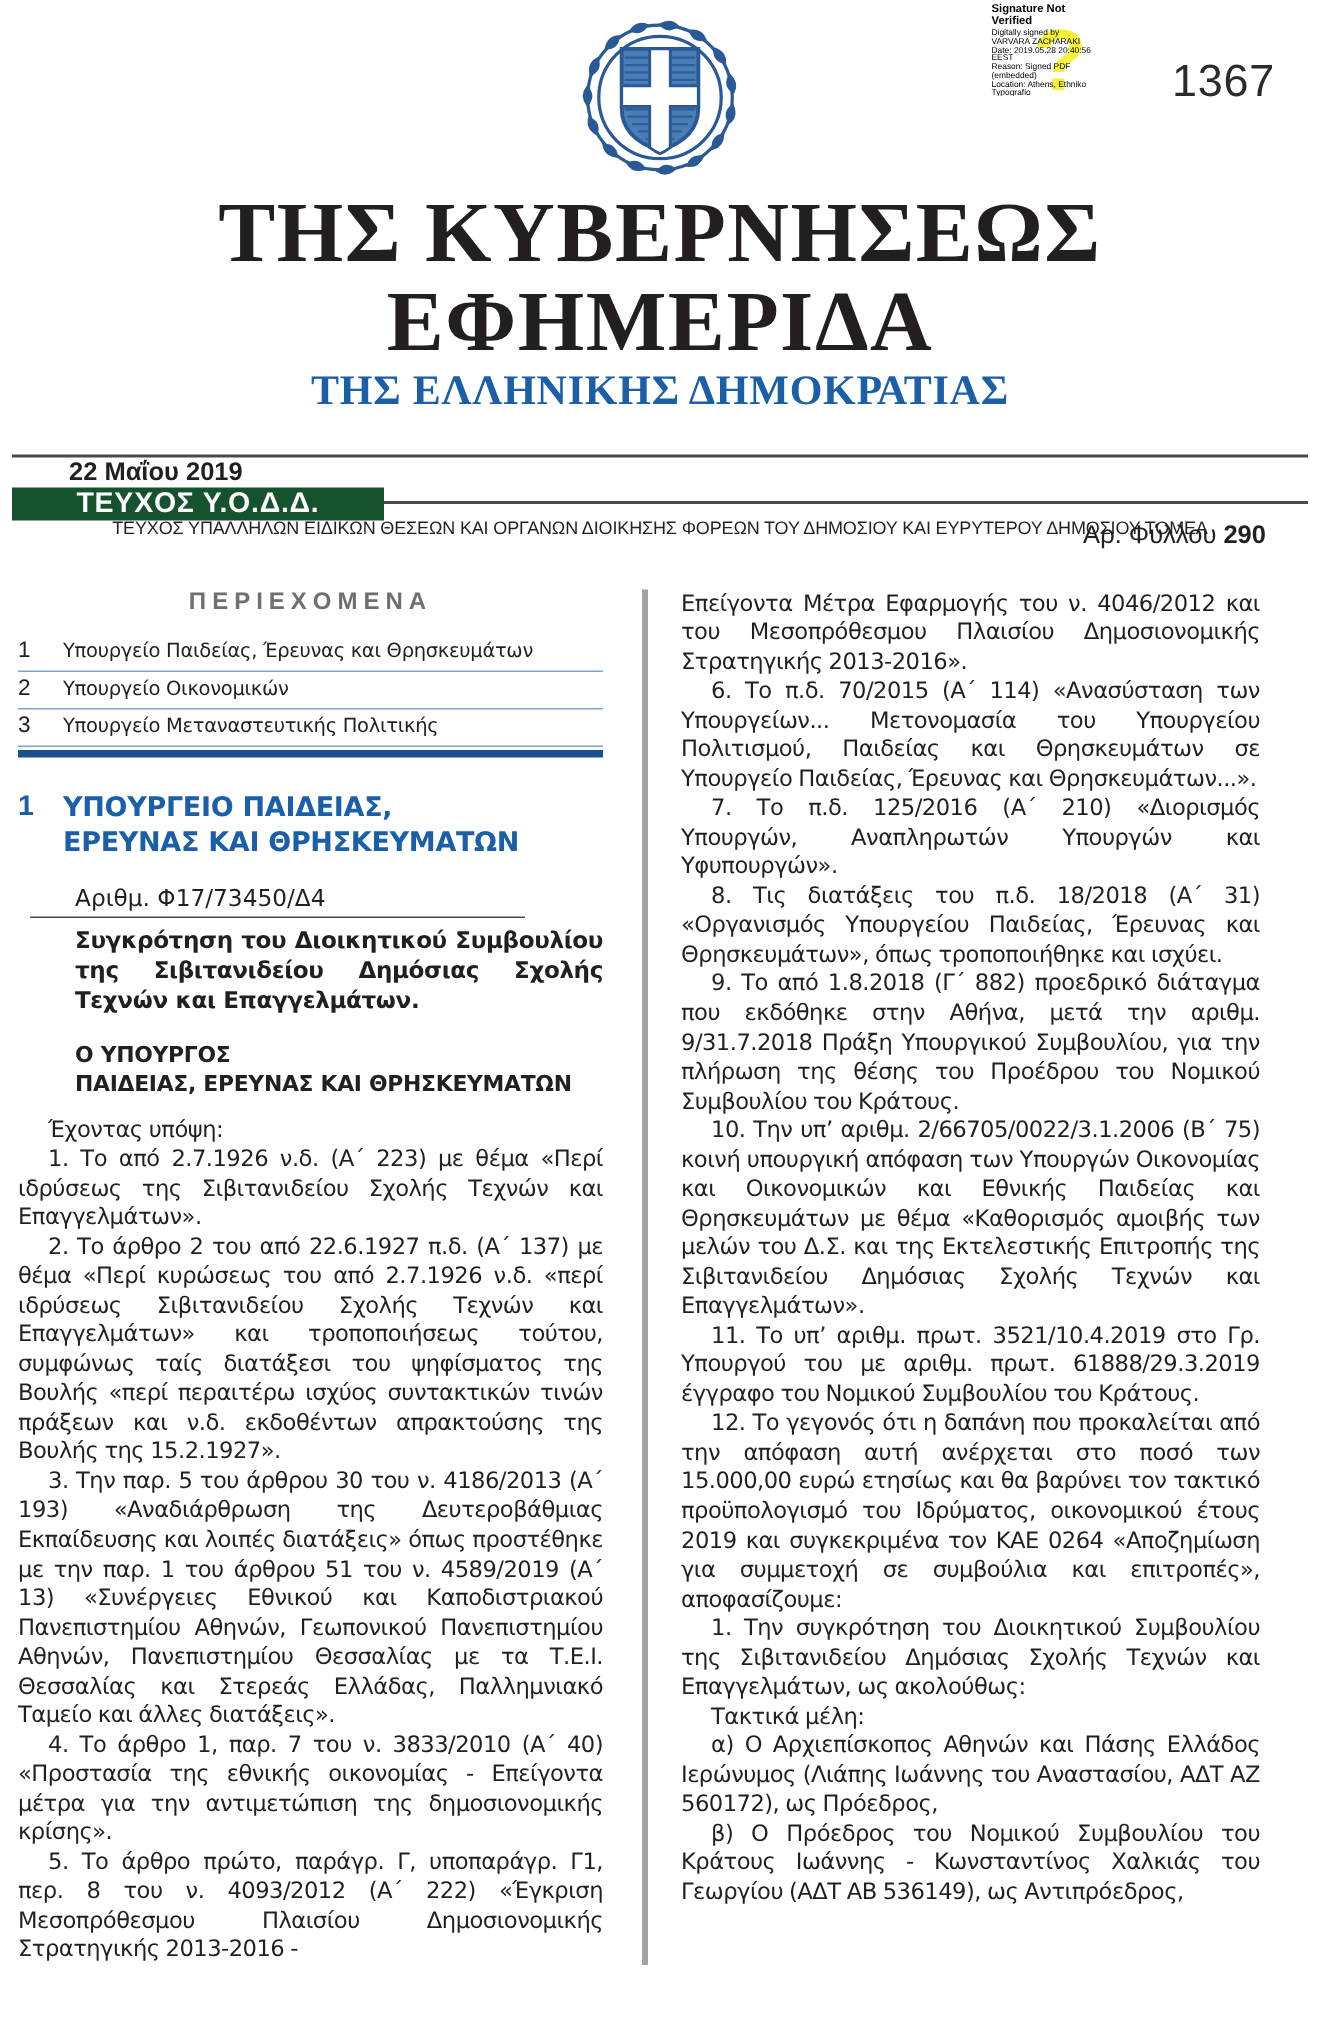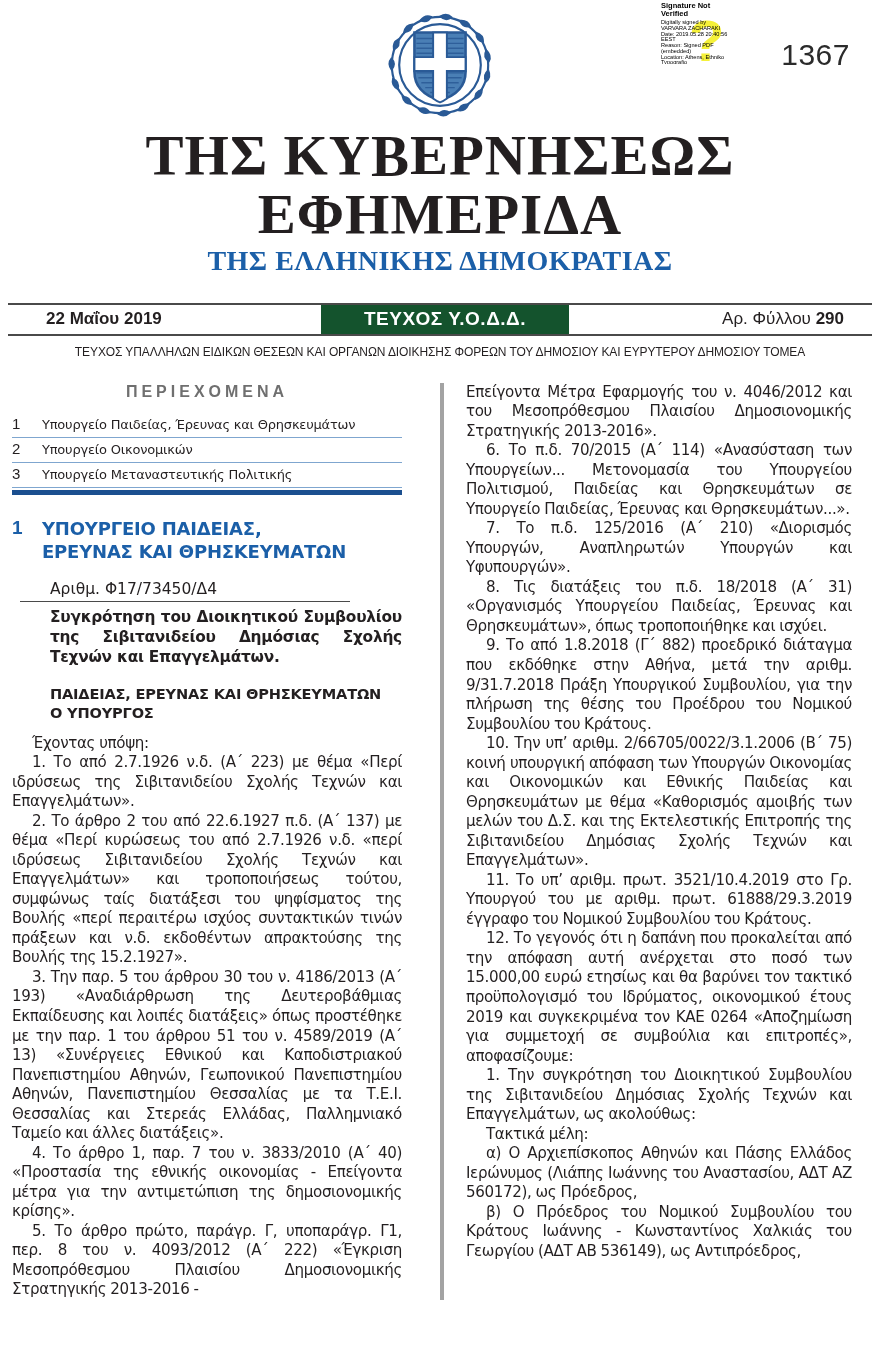--- a/index.html
+++ b/index.html
@@ -79,20 +79,21 @@
 
   
   .issue-bar {
     margin: 26px 8px 0 8px;
     border-top: 2px solid #4a4a4a;
     border-bottom: 2px solid #4a4a4a;
     height: 33px;
     display: flex;
     align-items: stretch;
     font-family: "Liberation Sans", sans-serif;
+    flex-direction: column;
   }
   .issue-date, .issue-no {
     flex: 1 1 0;
     display: flex;
     align-items: center;
     font-size: 17px;
     font-weight: bold;
     color: #231f20;
   }
   .issue-date { justify-content: flex-start; padding-left: 38px; }
@@ -116,23 +117,23 @@
     font-family: "Liberation Sans", sans-serif;
     font-size: 12px;
     color: #231f20;
     letter-spacing: -0.1px;
     white-space: nowrap;
   }
 
   
   .columns {
     position: relative;
-    margin: 24px 8px 0 8px;
-    display: flex;
-    gap: 16px;
+    margin: 34px 8px 0 8px;
+    display: flex;
+    gap: 4px;
   }
   .col {
     width: 416px;
     padding: 0 4px;
   }
   .col-right { border-left: 4px solid #a3a3a3; padding-left: 22px; }
   .col-left { padding-right: 22px; }
 
   
   .toc-heading {
@@ -350,22 +351,22 @@
       </div>
     </div>
 
     <div class="act-number-wrap">
       <span class="act-number">Αριθμ. Φ17/73450/Δ4</span>
       <div class="act-rule"></div>
     </div>
     <div class="act-title">Συγκρότηση του Διοικητικού Συμβουλίου της Σιβιτανιδείου Δημόσιας Σχολής Τεχνών και Επαγγελμάτων.</div>
 
     <div class="minister-block">
+      <div>Ο ΥΠΟΥΡΓΟΣ</div>
       <div>ΠΑΙΔΕΙΑΣ, ΕΡΕΥΝΑΣ ΚΑΙ ΘΡΗΣΚΕΥΜΑΤΩΝ</div>
-      <div>Ο ΥΠΟΥΡΓΟΣ</div>
     </div>
 
     <div class="body-text">
       <p>Έχοντας υπόψη:</p>
       <p>1. Το από 2.7.1926 ν.δ. (Α΄ 223) με θέμα «Περί ιδρύσεως της Σιβιτανιδείου Σχολής Τεχνών και Επαγγελμάτων».</p>
       <p>2. Το άρθρο 2 του από 22.6.1927 π.δ. (Α΄ 137) με θέμα «Περί κυρώσεως του από 2.7.1926 ν.δ. «περί ιδρύσεως Σιβιτανιδείου Σχολής Τεχνών και Επαγγελμάτων» και τροποποιήσεως τούτου, συμφώνως ταίς διατάξεσι του ψηφίσματος της Βουλής «περί περαιτέρω ισχύος συντακτικών τινών πράξεων και ν.δ. εκδοθέντων απρακτούσης της Βουλής της 15.2.1927».</p>
       <p>3. Την παρ. 5 του άρθρου 30 του ν. 4186/2013 (Α΄ 193) «Αναδιάρθρωση της Δευτεροβάθμιας Εκπαίδευσης και λοιπές διατάξεις» όπως προστέθηκε με την παρ. 1 του άρθρου 51 του ν. 4589/2019 (Α΄ 13) «Συνέργειες Εθνικού και Καποδιστριακού Πανεπιστημίου Αθηνών, Γεωπονικού Πανεπιστημίου Αθηνών, Πανεπιστημίου Θεσσαλίας με τα Τ.Ε.Ι. Θεσσαλίας και Στερεάς Ελλάδας, Παλλημνιακό Ταμείο και άλλες διατάξεις».</p>
       <p>4. Το άρθρο 1, παρ. 7 του ν. 3833/2010 (Α΄ 40) «Προστασία της εθνικής οικονομίας - Επείγοντα μέτρα για την αντιμετώπιση της δημοσιονομικής κρίσης».</p>
       <p>5. Το άρθρο πρώτο, παράγρ. Γ, υποπαράγρ. Γ1, περ. 8 του ν. 4093/2012 (Α΄ 222) «Έγκριση Μεσοπρόθεσμου Πλαισίου Δημοσιονομικής Στρατηγικής 2013-2016 -</p>
     </div>

